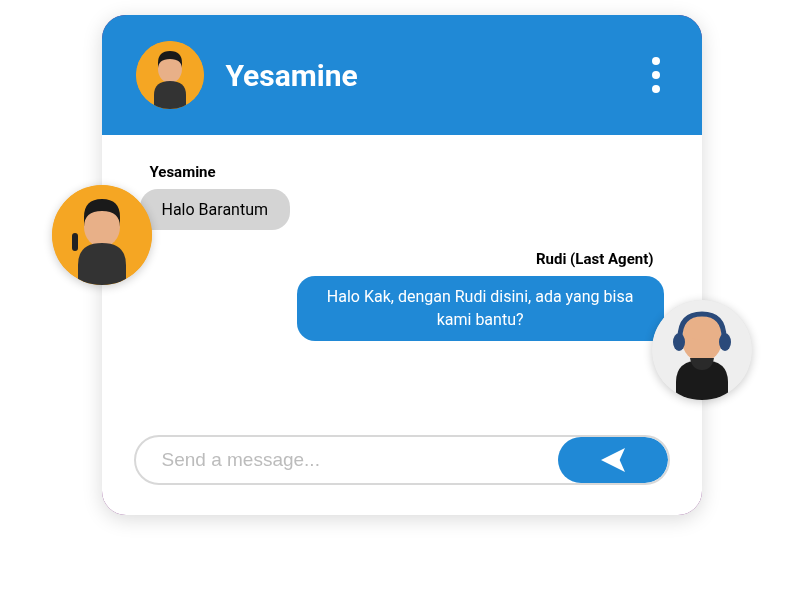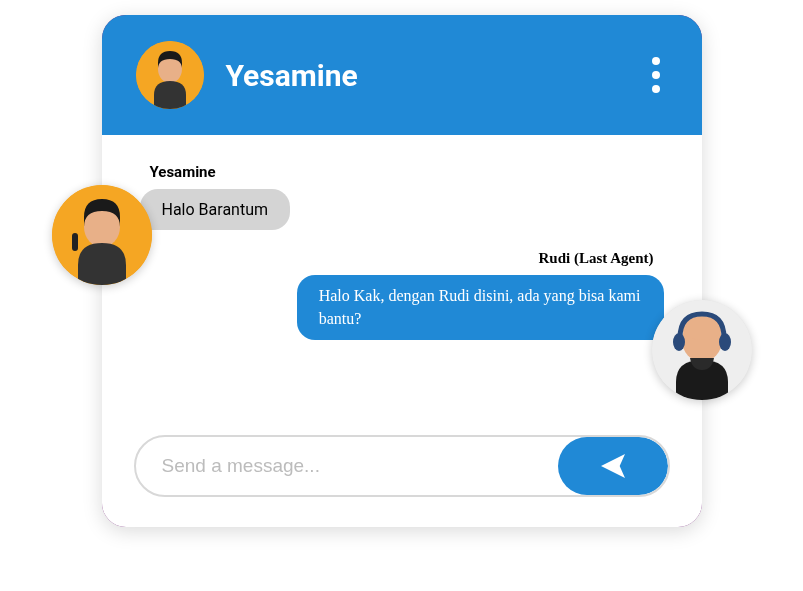--- a/index.html
+++ b/index.html
@@ -99,40 +99,39 @@
     .message-group.left {
       text-align: left;
     }
     .message-group.left .message-bubble {
       background: #d4d4d4;
       color: #000;
       border-radius: 18px 18px 18px 4px;
     }
     .message-group.right {
       text-align: right;
-      font-family: Liberation Serif, serif;
     }
     .message-group.right .message-bubble {
       background: #2089d6;
       color: #fff;
       border-radius: 18px 18px 4px 18px;
-      text-align: left;
+      text-align: center;
     }
     .chat-footer {
       padding: 20px 32px 30px 32px;
       background: #fff;
       border-radius: 0 0 24px 24px;
     }
     .input-wrapper {
       display: flex;
       align-items: center;
       border: 2px solid #d8d8d8;
       border-radius: 40px;
       overflow: hidden;
-      height: 62px;
+      height: 50px;
     }
     .message-input {
       flex: 1;
       border: none;
       outline: none;
       padding: 18px 26px;
       font-size: 19px;
       color: #333;
       background: transparent;
     }

